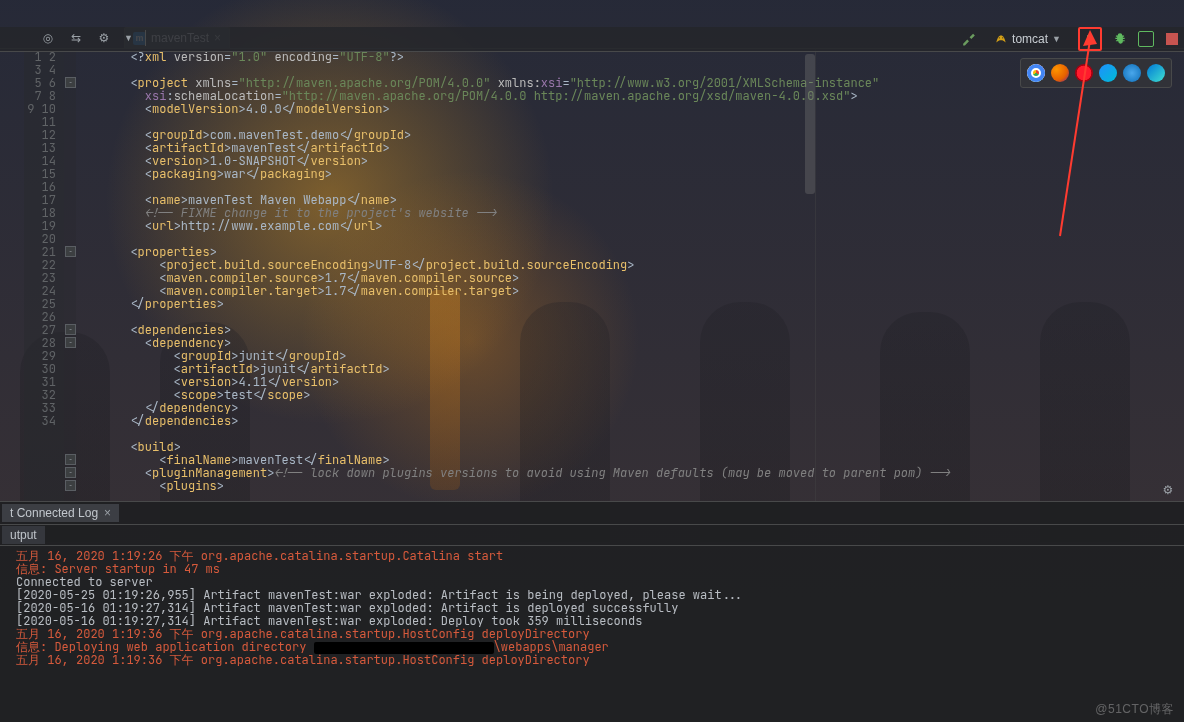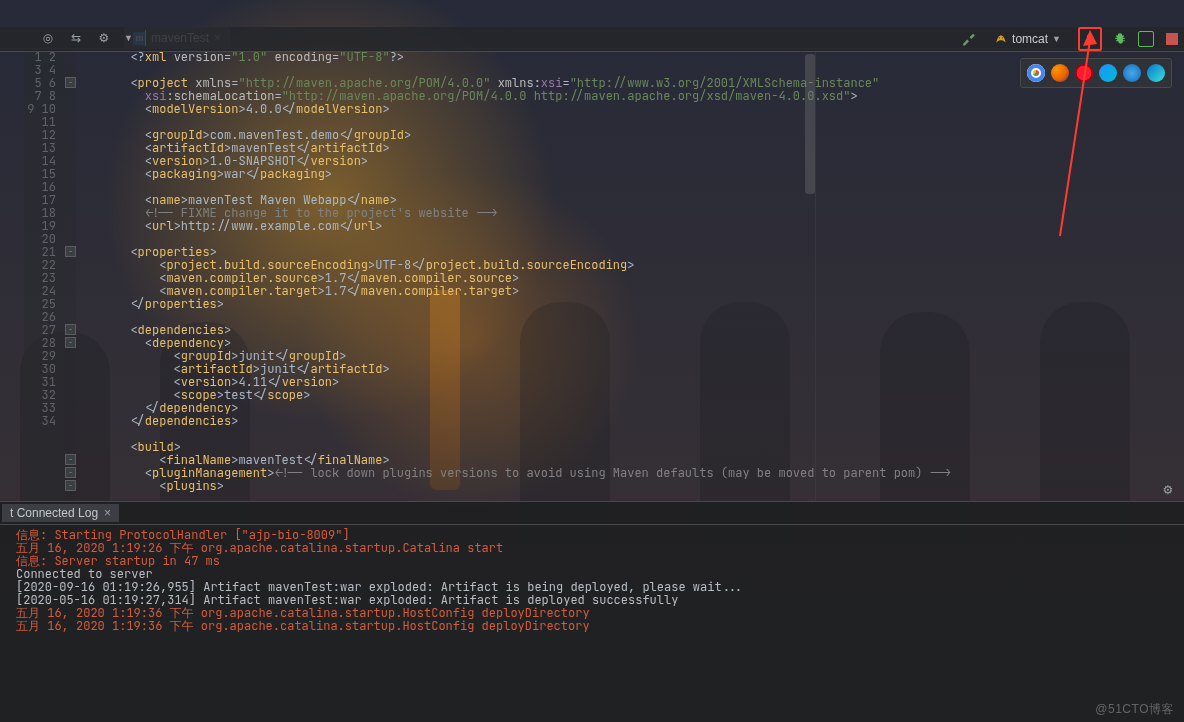--- a/index.html
+++ b/index.html
@@ -80,21 +80,21 @@
   .tab .close{color:#9aa0a6;font-size:12px}
 
   .editor{flex:1;display:flex;min-height:0}
   .margin{width:24px}
   .gutter{width:32px;background:rgba(40,41,45,0.5);text-align:right;padding:2px 8px 2px 0;color:var(--gutter);
     font-family:"JetBrains Mono","Consolas",monospace;font-size:12px;line-height:13px;user-select:none}
   .fold-col{width:12px;background:rgba(40,41,45,0.35);position:relative}
   .fold{position:absolute;left:1px;width:9px;height:9px;border:1px solid #5a5e63;background:#3c3f41;font-size:8px;line-height:8px;text-align:center;color:#9aa0a6}
   .code{flex:1;padding:2px 0 2px 4px;font-family:"JetBrains Mono","Consolas",monospace;font-size:12px;line-height:13px;white-space:pre;overflow:hidden;color:var(--text)}
   .code .row{height:13px;display:block}
-  .tg{color:var(--tag)}.at{color:var(--attr)}.st{color:var(--string)}.cm{color:var(--comment);}.va{color:var(--text)}.nm{color:var(--purple)}.pn{color:#a9b7c6}
+  .tg{color:var(--tag)}.at{color:var(--attr)}.st{color:var(--string)}.cm{color:var(--comment);font-style:italic}.va{color:var(--text)}.nm{color:var(--purple)}.pn{color:#a9b7c6}
   .scrollbar-v{position:absolute;right:368px;top:48px;bottom:220px;width:12px;z-index:4}
   .scrollbar-v .thumb{position:absolute;top:6px;width:10px;left:1px;height:140px;background:rgba(120,120,120,0.35);border-radius:3px}
 
   
   .right-panel{position:absolute;right:0;top:48px;width:368px;bottom:220px;z-index:4;border-left:1px solid rgba(70,70,70,0.4)}
   .browser-bar{position:absolute;right:12px;top:10px;display:flex;gap:6px;padding:5px 6px;background:rgba(50,52,56,0.85);border:1px solid var(--line);border-radius:3px}
   .bicon{width:18px;height:18px;border-radius:50%}
   .chrome{background:conic-gradient(#ea4335 0 120deg,#34a853 120deg 240deg,#fbbc05 240deg 360deg);box-shadow:inset 0 0 0 4px #4285f4, inset 0 0 0 6px #fff}
   .ff{background:radial-gradient(circle at 30% 30%,#ff9500,#e66000 60%,#6a1b9a)}
   .opera{background:radial-gradient(circle,#ff1b2d 55%, #a70010 60%)}
@@ -264,27 +264,33 @@
   </svg>
 
   <div class="bottom">
     <span class="tool-icon gear">⚙</span>
     <div class="btabs">
       <div class="btab active">
         <span>t Connected Log</span>
         <span class="close">×</span>
       </div>
     </div>
+    <div class="subtabs">
+      <div class="subtab">
+        <span>utput</span>
+      </div>
+    </div>
     <div class="console" id="console">
         <span class="row w"></span>
-        <span class="row r">信息: Starting ProtocolHandler ["ajp-bio-8009"]</span>
         <span class="row r">五月 16, 2020 1:19:26 下午 org.apache.catalina.startup.Catalina start</span>
         <span class="row r">信息: Server startup in 47 ms</span>
         <span class="row w">Connected to server</span>
-        <span class="row w">[2020-09-16 01:19:26,955] Artifact mavenTest:war exploded: Artifact is being deployed, please wait...</span>
+        <span class="row w">[2020-05-25 01:19:26,955] Artifact mavenTest:war exploded: Artifact is being deployed, please wait...</span>
         <span class="row w">[2020-05-16 01:19:27,314] Artifact mavenTest:war exploded: Artifact is deployed successfully</span>
+        <span class="row w">[2020-05-16 01:19:27,314] Artifact mavenTest:war exploded: Deploy took 359 milliseconds</span>
         <span class="row r">五月 16, 2020 1:19:36 下午 org.apache.catalina.startup.HostConfig deployDirectory</span>
+        <span class="row r">信息: Deploying web application directory <span class="redact a"></span>\webapps\manager</span>
         <span class="row r">五月 16, 2020 1:19:36 下午 org.apache.catalina.startup.HostConfig deployDirectory</span>
       </div>
   </div>
 
   <div class="watermark">@51CTO博客</div>
 </div>
 
 </body></html>

